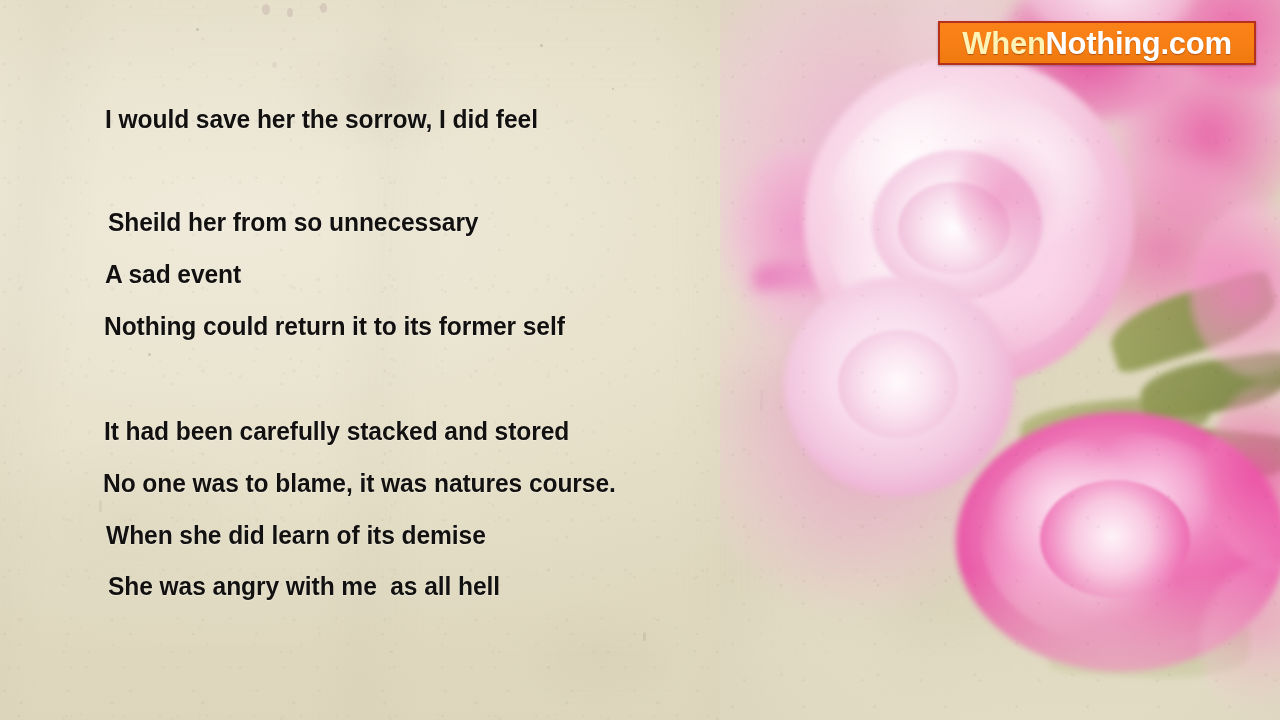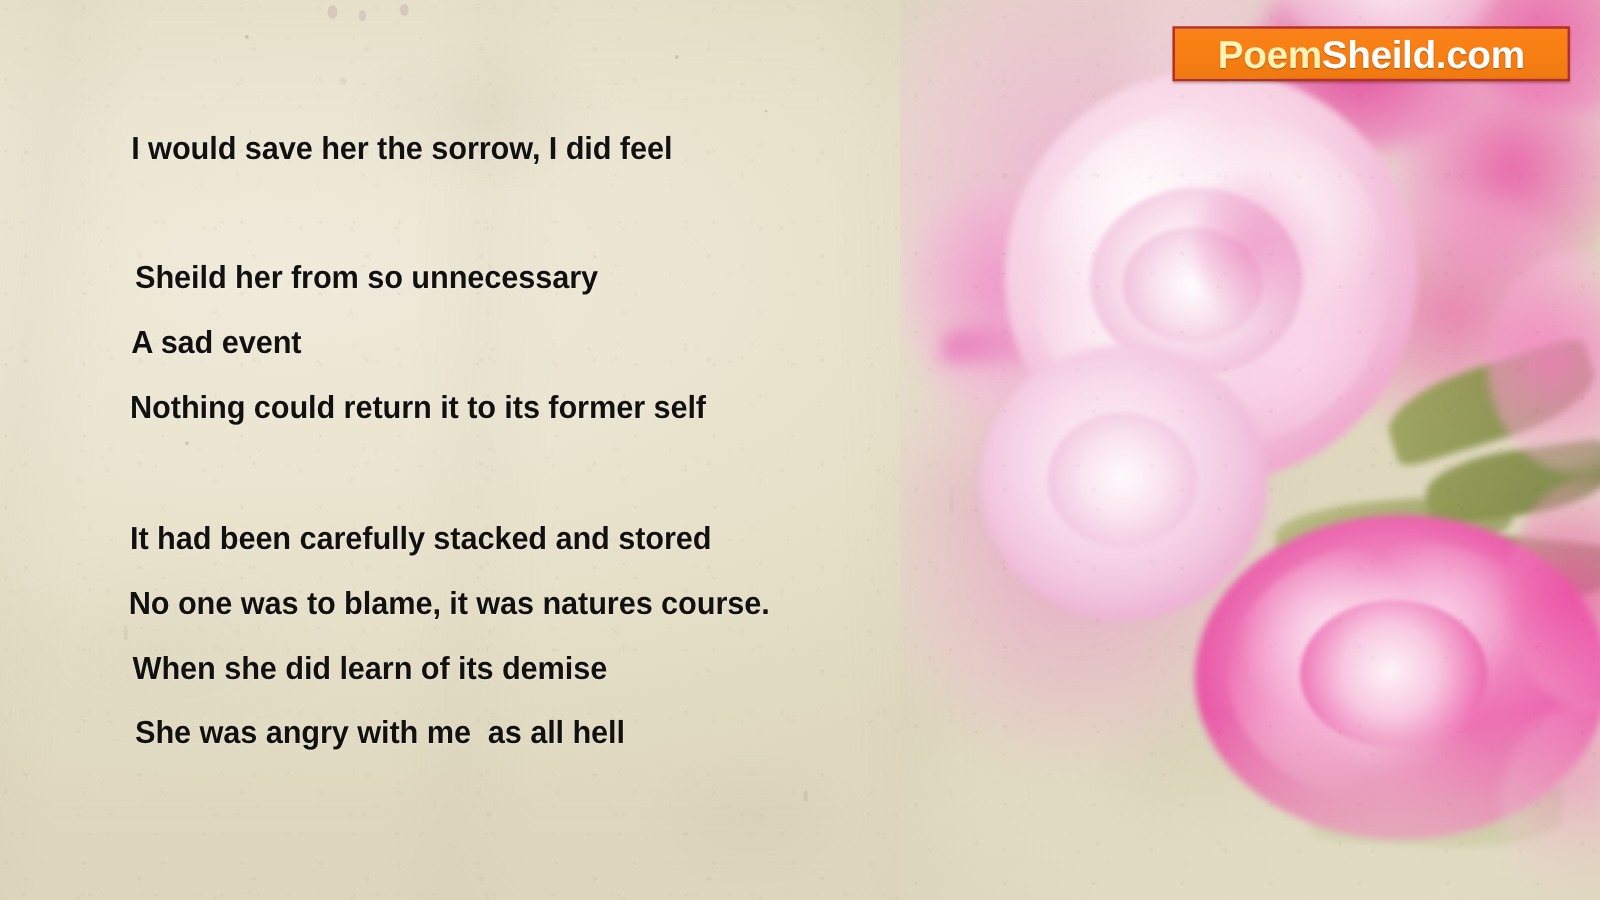--- a/index.html
+++ b/index.html
@@ -226,21 +226,21 @@
     <div style="position:absolute;inset:0;z-index:45;opacity:.26;mix-blend-mode:multiply;
                 background-image:
                   radial-gradient(circle at 18% 22%, rgba(150,140,118,.3) 0 1.3px, transparent 1.8px),
                   radial-gradient(circle at 63% 58%, rgba(140,132,110,.28) 0 1.2px, transparent 1.7px),
                   radial-gradient(circle at 41% 84%, rgba(155,146,120,.26) 0 1.4px, transparent 1.9px);
                 background-size:71px 63px, 97px 89px, 59px 77px;"></div>
     <div style="position:absolute;inset:0;z-index:46;background:radial-gradient(ellipse 120% 110% at 55% 45%, rgba(120,110,80,0) 52%, rgba(120,110,80,.14) 100%);"></div>
   </div>
 
   <div class="logo">
-    <span class="logo-text"><span class="logo-poem">Poem</span><span class="logo-hunter">Sheild.com</span></span>
+    <span class="logo-text"><span class="logo-poem">When</span><span class="logo-hunter">Nothing.com</span></span>
   </div>
 
   <div class="poem">
     <div class="poem-line" style="left:105px;top:105px;">I would save her the sorrow, I did feel</div>
 
     <div class="poem-line" style="left:108px;top:208px;">Sheild her from so unnecessary</div>
     <div class="poem-line" style="left:105px;top:260px;">A sad event</div>
     <div class="poem-line" style="left:104px;top:312px;">Nothing could return it to its former self</div>
 
     <div class="poem-line" style="left:104px;top:417px;">It had been carefully stacked and stored</div>

